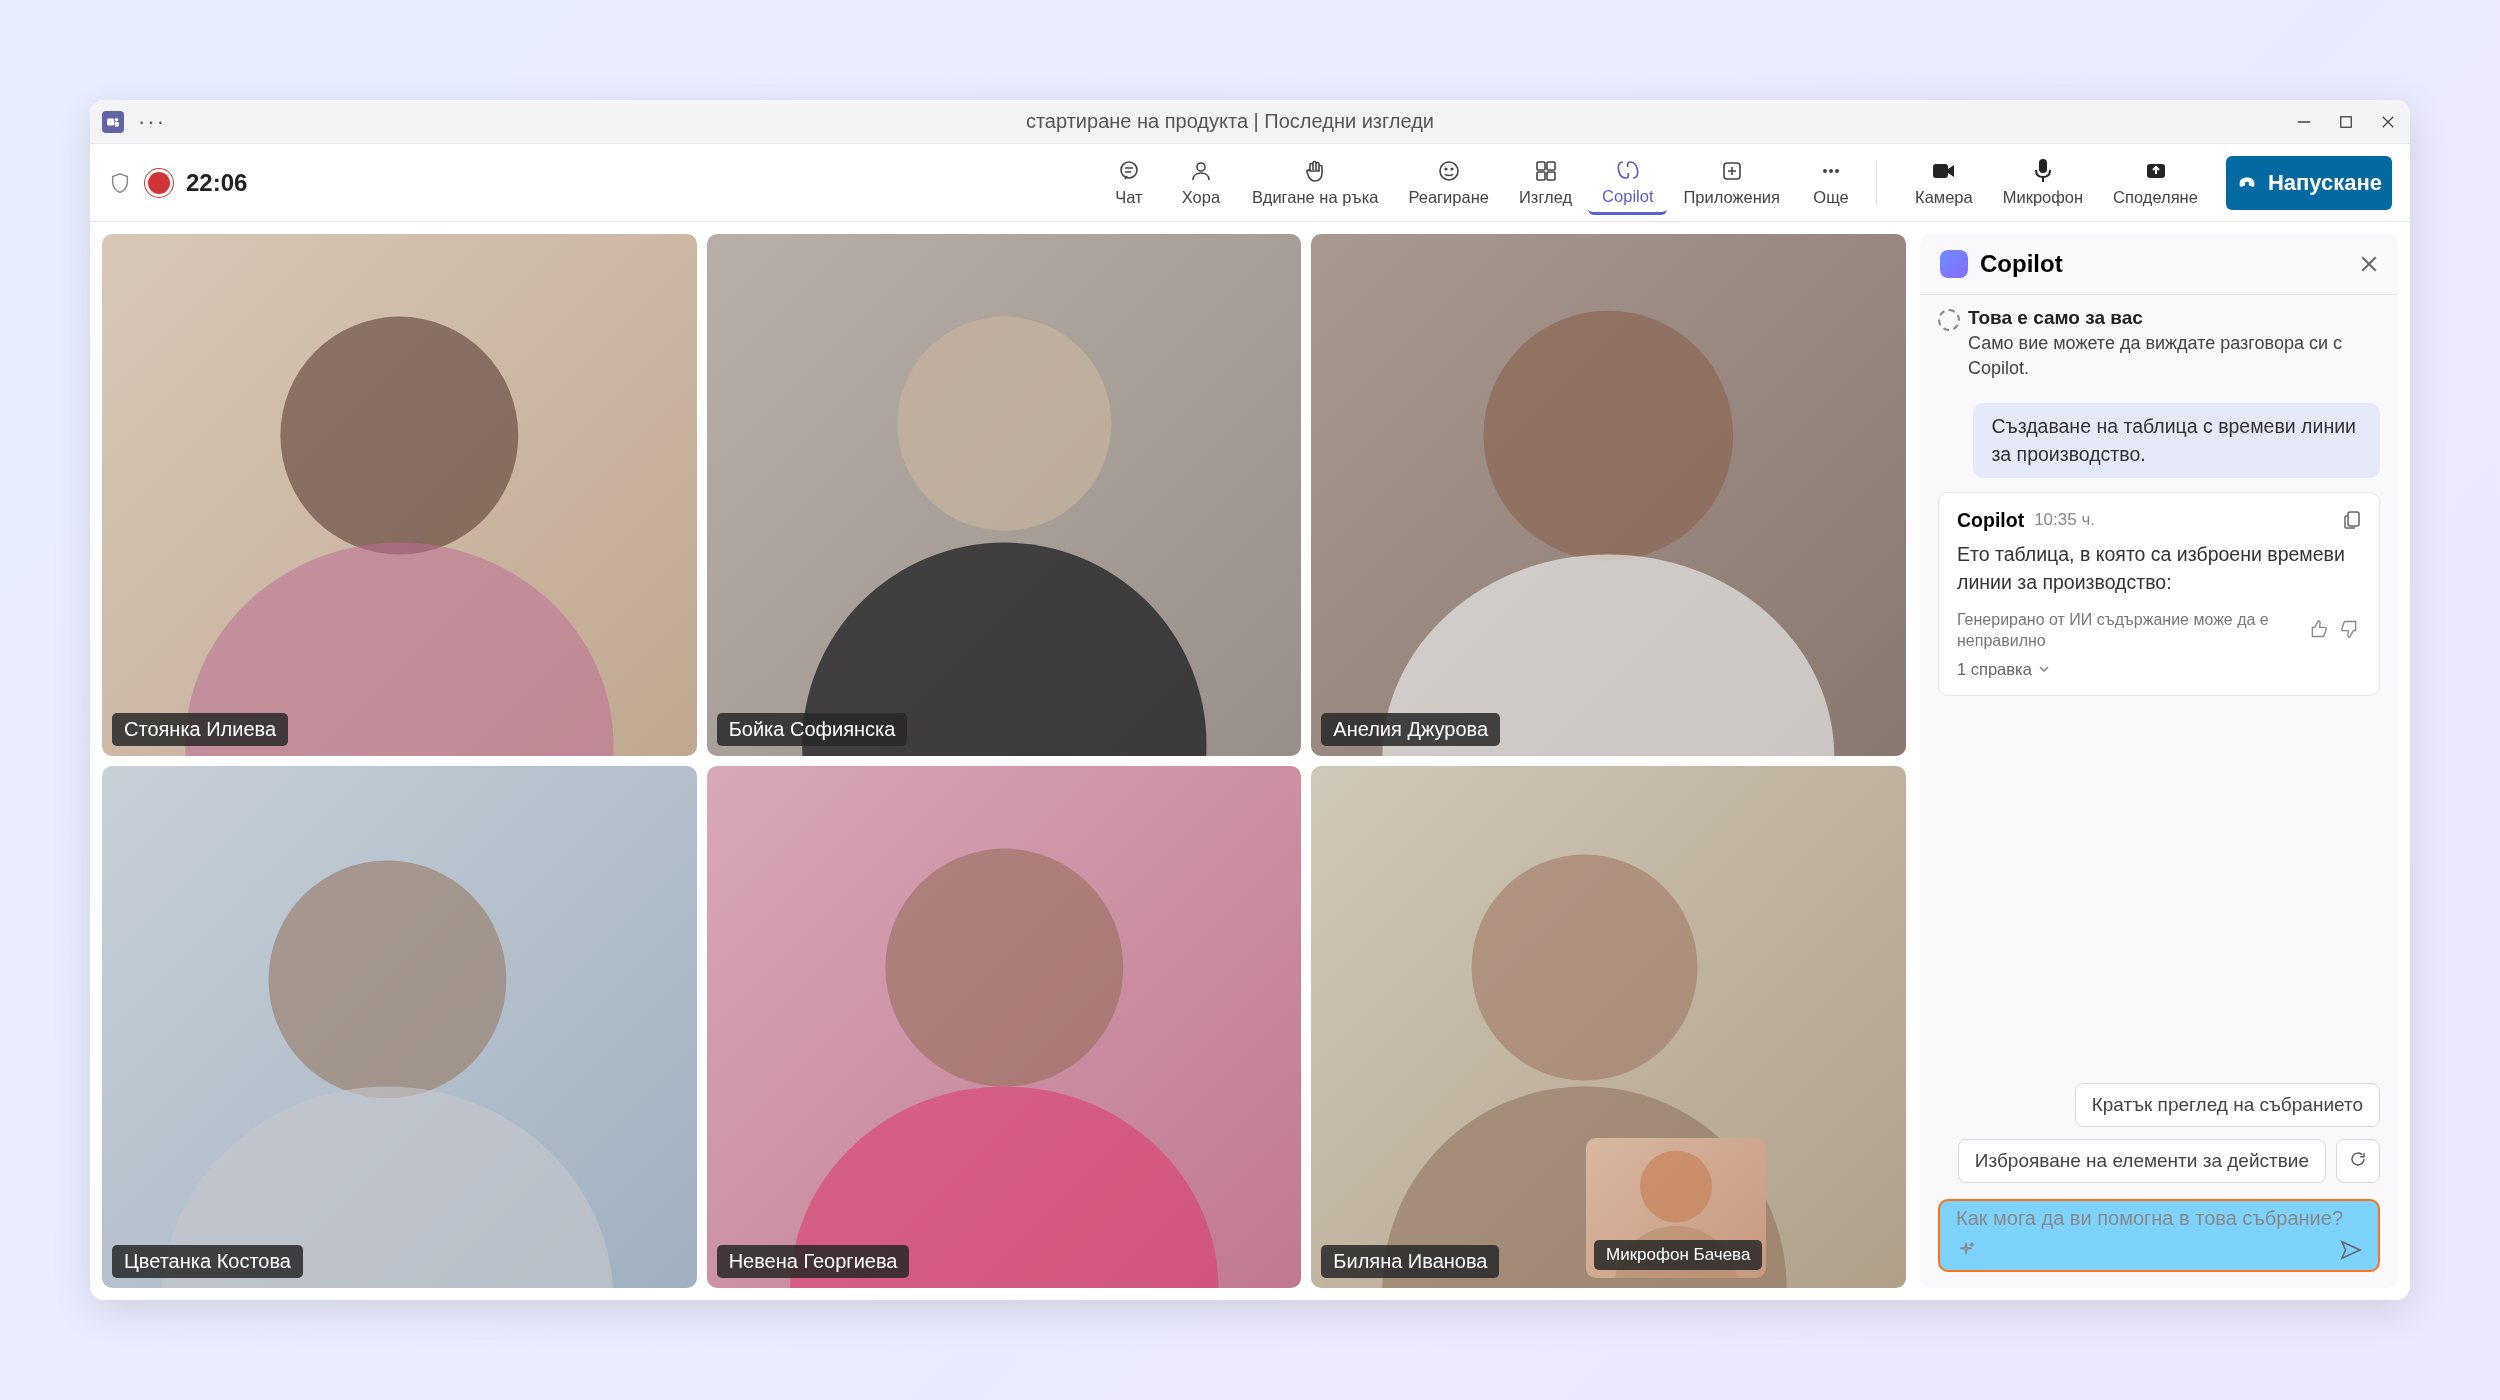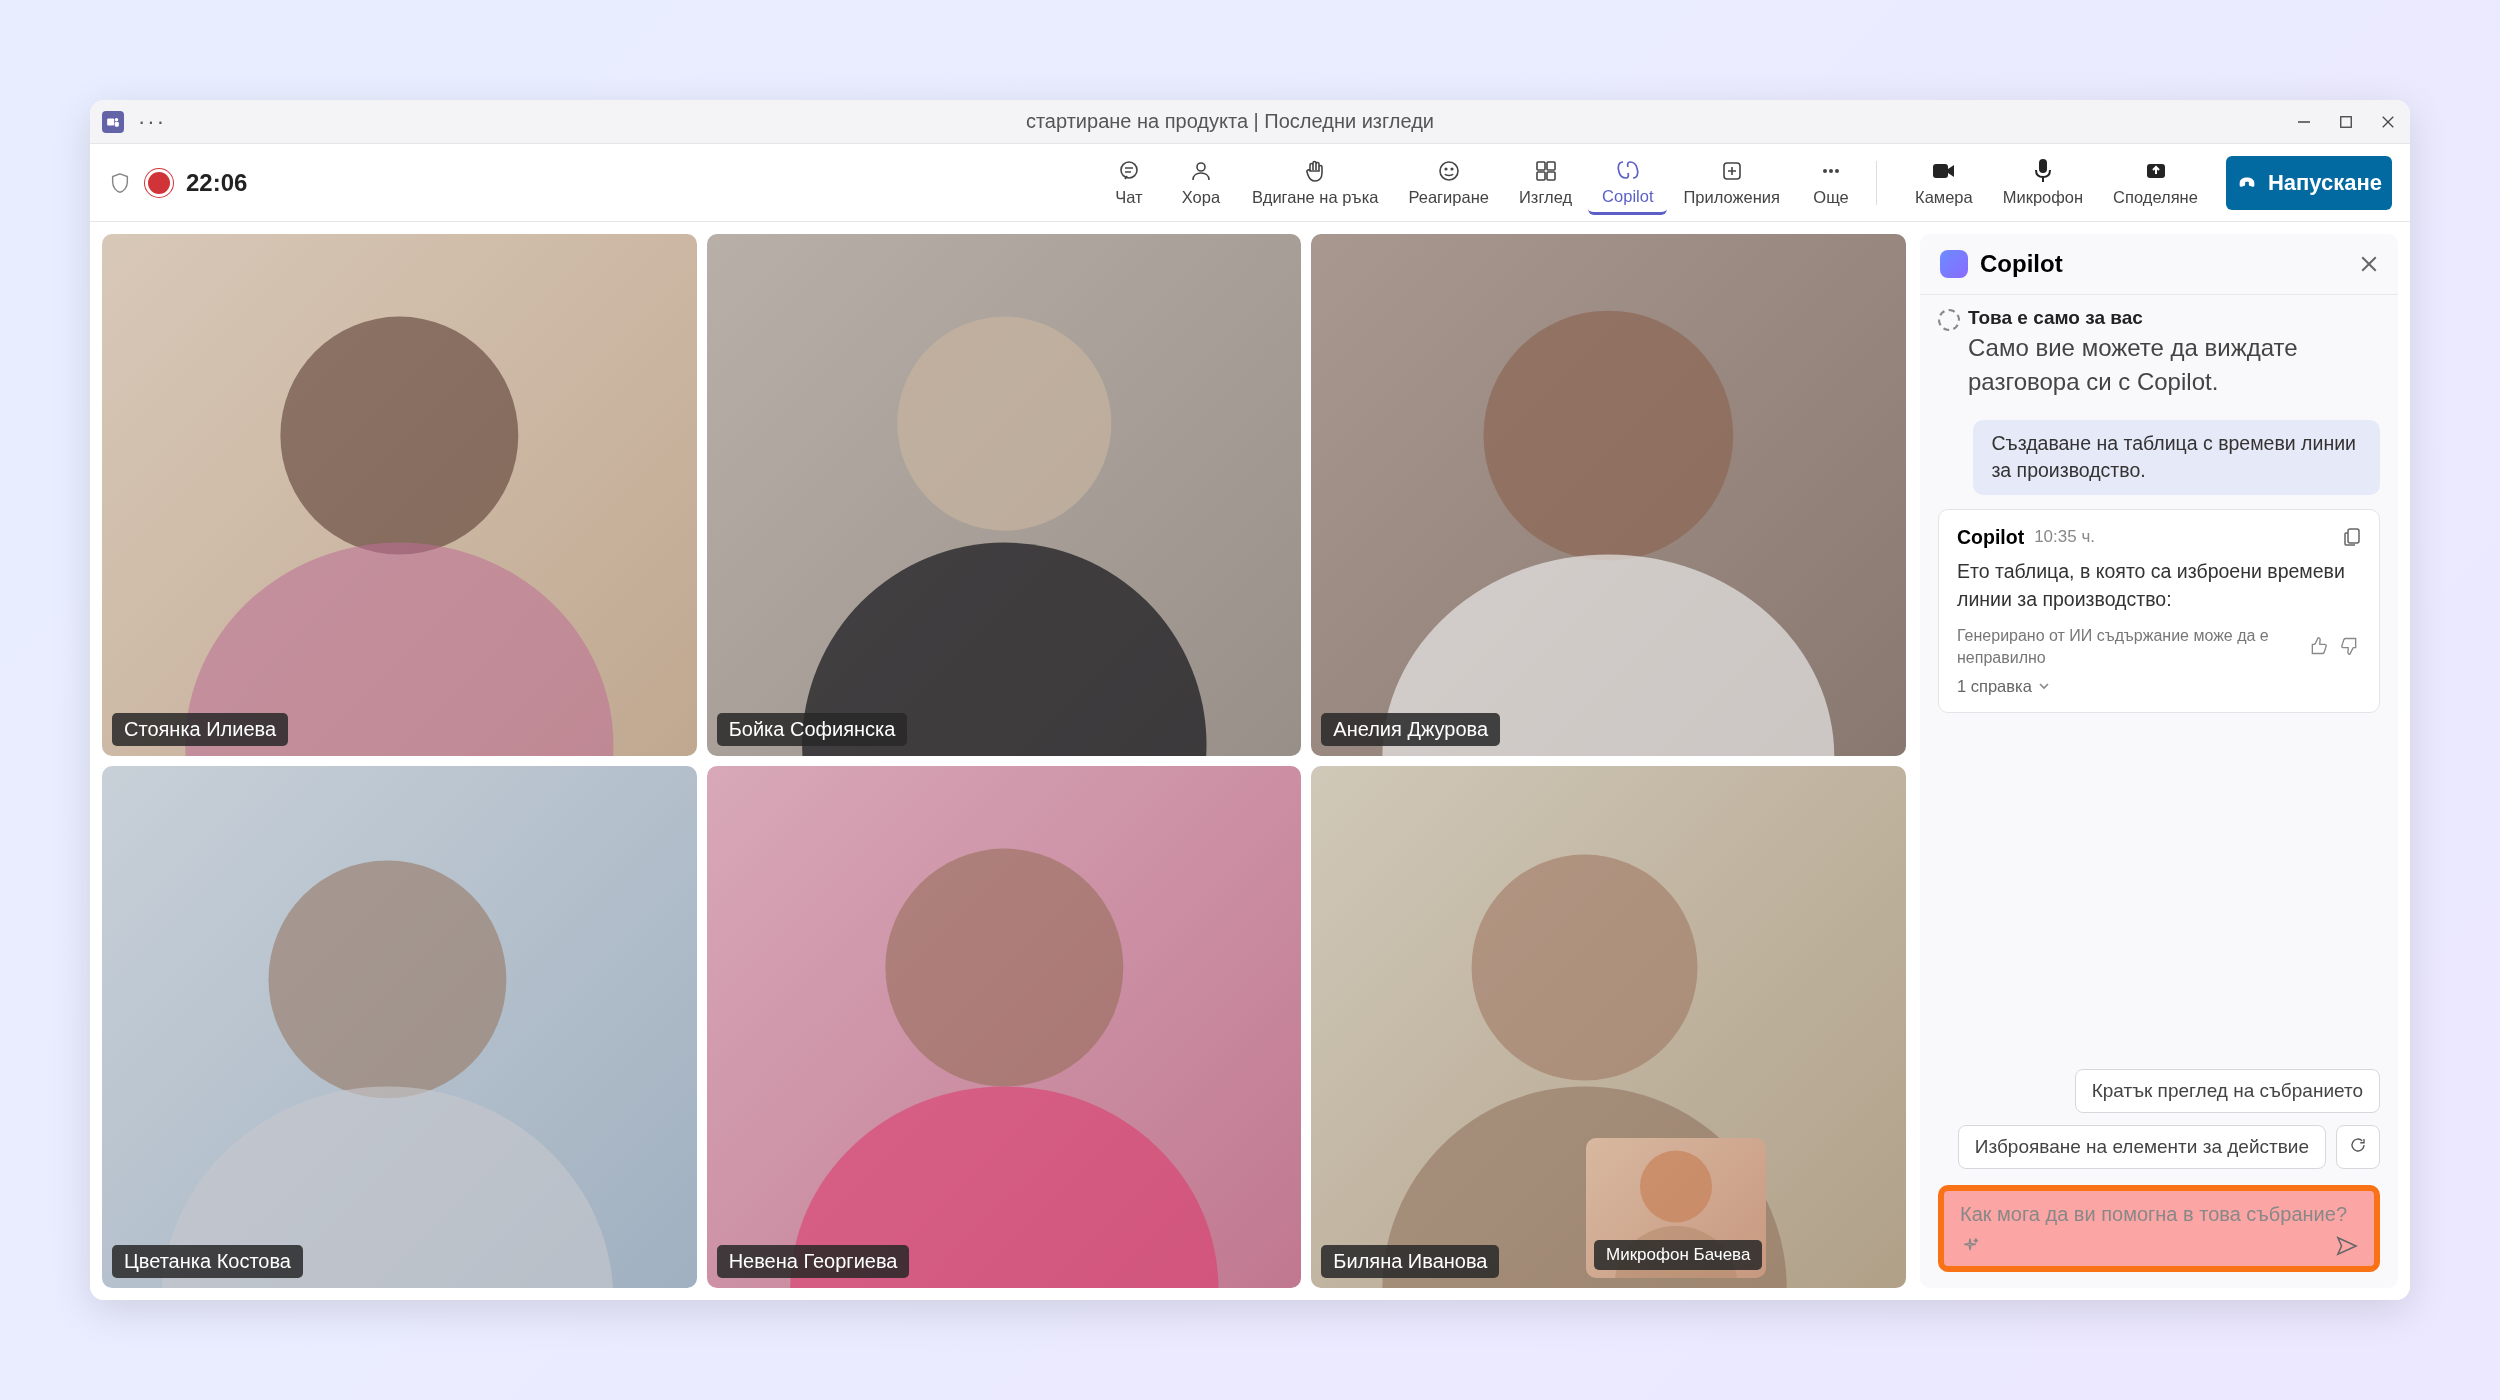--- a/index.html
+++ b/index.html
@@ -70,39 +70,39 @@
 .pip .name{bottom:8px;left:8px;font-size:17px;}
 .sidebar { width:478px;display:flex;flex-direction:column;background:#f9f9fb;border-radius:10px;overflow:hidden;}
 .side-head { display:flex;align-items:center;padding:16px 20px;gap:12px;border-bottom:1px solid #e8e8ea;}
 .copilot-ico { width:28px;height:28px;border-radius:8px;background:linear-gradient(135deg,#6b8cff,#8a6bff);}
 .side-head .h { font-size:24px;font-weight:600;flex:1;}
 .side-close { cursor:pointer;color:#666;}
 .side-body { flex:1;overflow-y:auto;padding:10px 18px;display:flex;flex-direction:column;gap:14px;}
 .notice { padding:2px 4px 8px 30px; position:relative;}
 .notice::before{content:"";position:absolute;left:0;top:4px;width:18px;height:18px;border:2px dashed #888;border-radius:50%;}
 .notice .nt { font-weight:700;font-size:19px;color:#222;}
-.notice .nb { color:#444;font-size:24px;line-height:1.4;margin-top:2px;}
+.notice .nb { color:#444;font-size:18px;line-height:1.4;margin-top:2px;}
 .user-bubble { align-self:flex-end;background:#e6e9f7;padding:10px 18px;border-radius:10px;max-width:92%;color:#333;font-size:19.5px;line-height:1.4;}
 .card { background:#fff;border:1px solid #e4e4e8;border-radius:10px;padding:16px 18px;}
 .card-head { display:flex;align-items:center;gap:10px;margin-bottom:8px;}
 .card-head .cn { font-weight:700;font-size:19.5px;}
 .card-head .ct { color:#888;font-size:17px;}
 .card-head .copy-ico { margin-left:auto;color:#666;cursor:pointer;}
 .card-body { font-size:19.5px;color:#333;line-height:1.45;margin-bottom:10px;}
 table.ctab { width:100%;border-collapse:collapse;font-size:19px;}
 table.ctab th, table.ctab td { border:1px solid #e0e0e4;padding:12px 14px;text-align:left;}
 table.ctab th { font-weight:600;color:#333;background:#fafafc;}
 .card-foot { display:flex;align-items:center;gap:8px;margin-top:12px;font-size:16px;color:#777;}
 .card-foot .note { flex:1;line-height:1.35;}
 .thumb-ico { width:22px;height:22px;cursor:pointer;color:#888;}
 .refs { margin-top:8px;font-size:16.5px;color:#666;display:flex;align-items:center;gap:6px;cursor:pointer;}
 .suggest-row { display:flex;justify-content:flex-end;gap:10px;padding:6px 18px;}
 .suggest { background:#fff;border:1px solid #d8d8dc;border-radius:8px;padding:10px 16px;font-size:19px;color:#444;cursor:pointer;}
 .suggest.refresh { padding:10px 12px;}
-.input-area { margin:10px 18px 16px;background:#fca5a5;border:6px solid #f97316;border-radius:10px;padding:12px 16px 10px;}
+.input-area { margin:10px 18px 16px;background:#7dd3fc;border:2px solid #f97316;border-radius:10px;padding:6px 16px 10px;}
 .input-area input { width:100%;border:none;outline:none;font-size:20px;color:#333;background:transparent;}
 .input-area input::placeholder{color:#888;}
 .input-row2 { display:flex;justify-content:space-between;align-items:center;margin-top:10px;}
 .spark { color:#888;cursor:pointer;}
 .send { color:#666;cursor:pointer;}
 svg{display:block;}
 </style>
 </head>
 <body>
 

